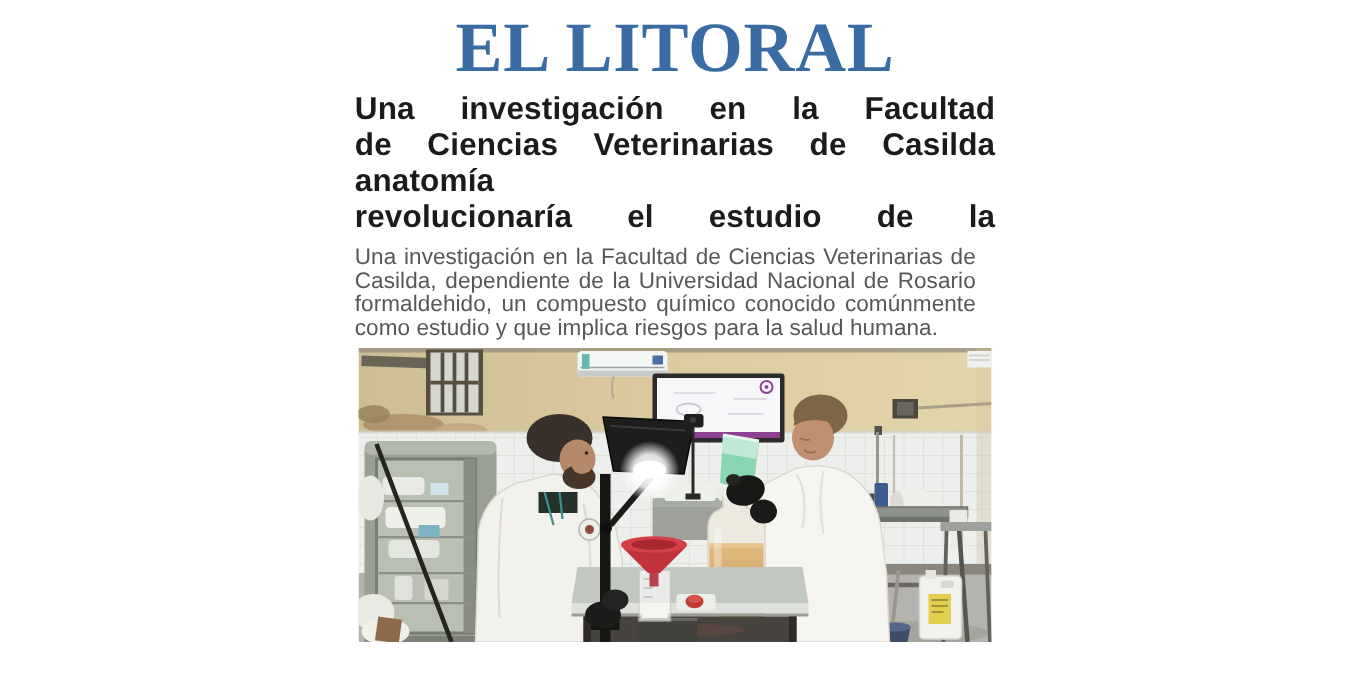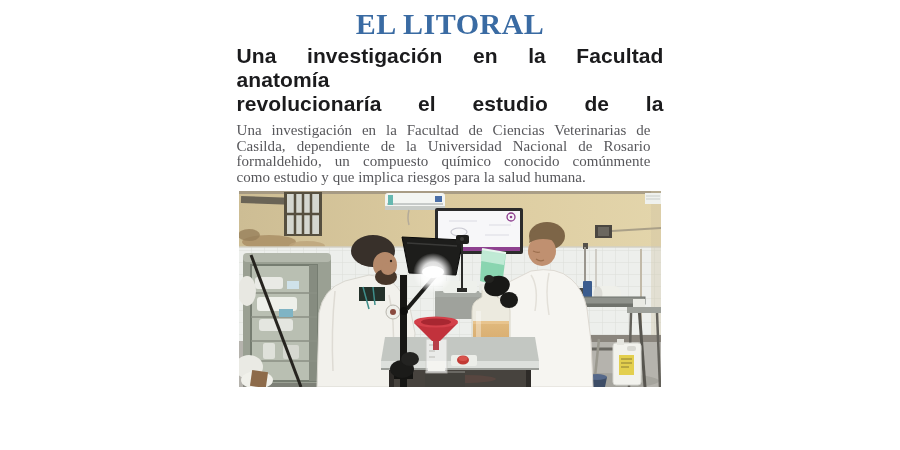--- a/index.html
+++ b/index.html
@@ -4,50 +4,51 @@
 <style>
   html,body{margin:0;padding:0;}
   body{
     width:900px;height:450px;background:#ffffff;overflow:hidden;
     font-family:"Liberation Sans", sans-serif;
   }
   .page{width:427px;margin:0 auto;padding-top:9px;}
   .masthead{text-align:center;margin:0 0 5px 0;}
   .masthead-title{
     font-family:"Liberation Serif", serif;
-    font-weight:bold;font-size:30px;line-height:1;
+    font-weight:bold;font-size:47px;line-height:1;
     color:#3a6ba3;letter-spacing:0.5px;margin:0;display:inline-block;
   }
   .headline{margin:3px 0 0 0;}
   .headline .hl{
     display:block;font-weight:bold;font-size:21px;line-height:24px;
     color:#1b1b1d;text-align:justify;text-align-last:justify;
     letter-spacing:0.1px;
   }
   .headline .hl.last{text-align-last:left;}
-  .bodytext{margin:7px 13px 0 0;font-family:Liberation Serif, serif;}
+  .bodytext{margin:7px 13px 0 0;}
   .bodytext .bl{
     display:block;font-size:15px;line-height:15.6px;color:#57575b;
     text-align:justify;text-align-last:justify;letter-spacing:0.05px;
   }
   .bodytext .bl.last{text-align-last:left;}
   .photo{margin:6px auto 0 auto;width:422px;height:196px;display:block;}
   .photo svg{display:block;}
 </style>
 </head>
 <body>
 
 <div class="page">
 
   <header class="masthead">
     <h1 class="masthead-title" style="color: rgb(58, 107, 163);">EL LITORAL</h1>
   </header>
 
   <h2 class="headline">
     <span class="hl">Una investigación en la Facultad</span>
+    <span class="hl">de Ciencias Veterinarias de Casilda</span>
     <span class="hl last">anatomía</span>
     <span class="hl">revolucionaría el estudio de la</span>
   </h2>
 
   <p class="bodytext">
     <span class="bl">Una investigación en la Facultad de Ciencias Veterinarias de</span>
     <span class="bl">Casilda, dependiente de la Universidad Nacional de Rosario</span>
     <span class="bl">formaldehido, un compuesto químico conocido comúnmente</span>
     <span class="bl last">como estudio y que implica riesgos para la salud humana.</span>
   </p>

